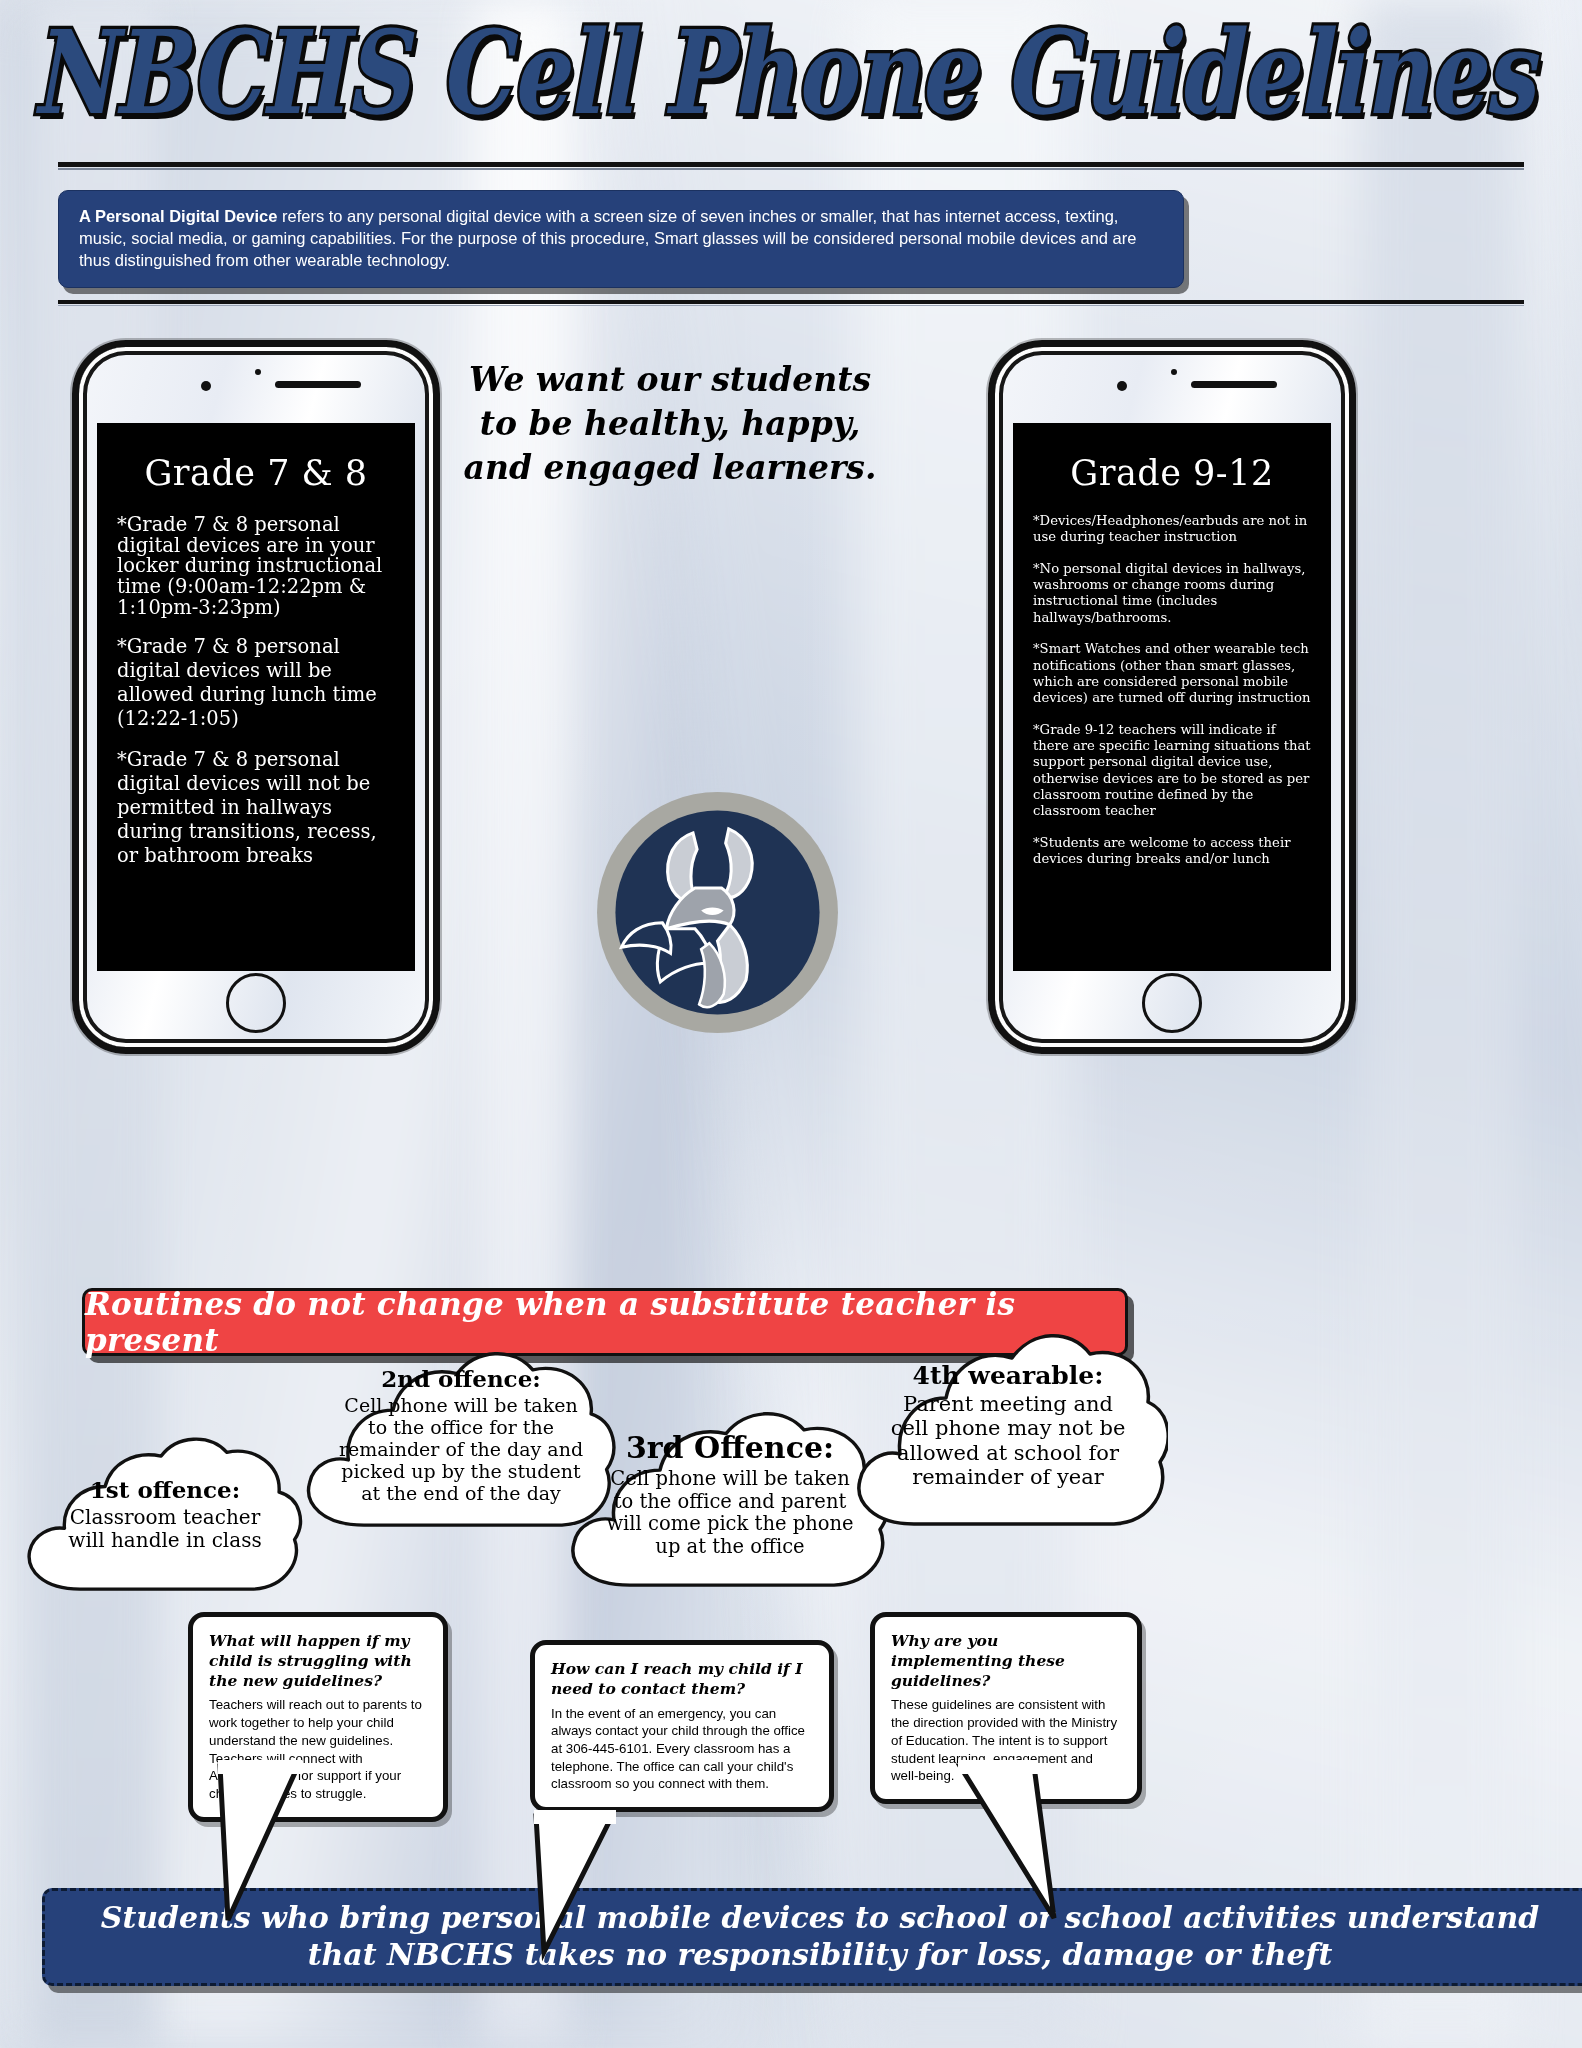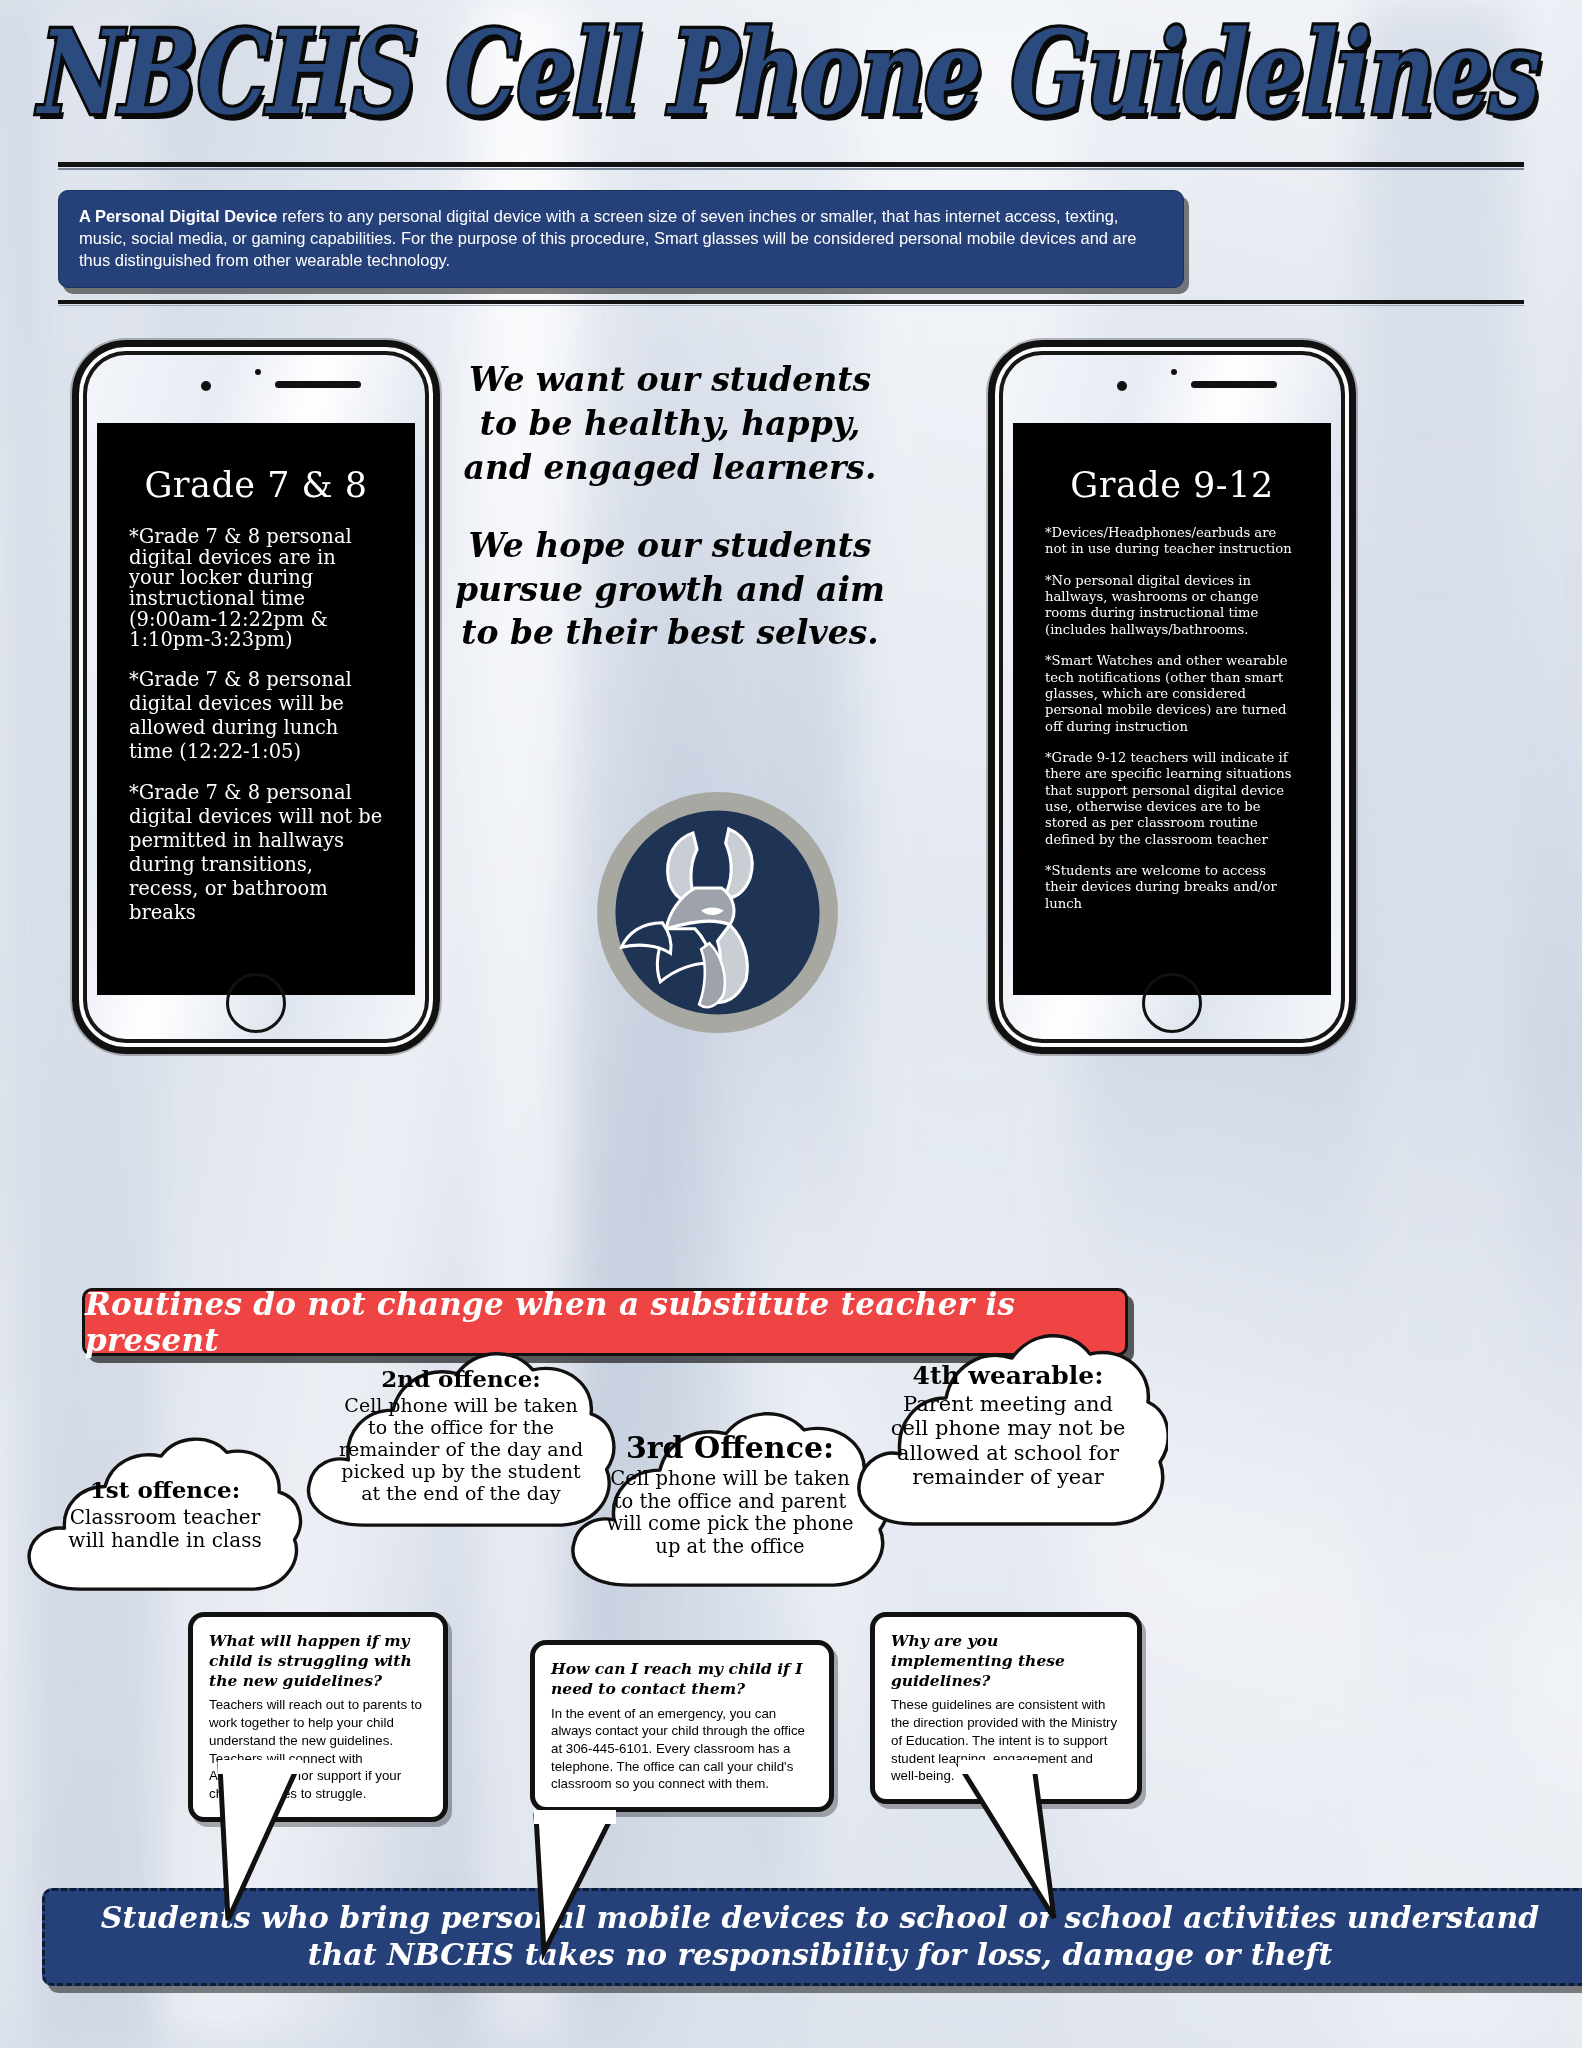--- a/index.html
+++ b/index.html
@@ -72,21 +72,21 @@
   }
   .phone-left{left:72px;top:340px;width:354px;height:700px;}
   .phone-right{left:988px;top:340px;width:354px;height:700px;}
   .cam{position:absolute;width:10px;height:10px;border-radius:50%;background:#111;}
   .speaker{position:absolute;height:7px;border-radius:4px;background:#111;}
   .home{position:absolute;width:54px;height:54px;border-radius:50%;border:3px solid #111;
     left:50%;transform:translateX(-50%);bottom:14px;background:transparent;}
   .screen{
     position:absolute;left:18px;right:18px;top:76px;height:540px;
     background:#000;color:#fff;overflow:hidden;
-    padding:16px;
+    padding:4px;
   }
   .screen-title{
     font-family:"DejaVu Serif",serif;
     font-size:35px;text-align:center;margin:26px 0 4px 0;font-weight:normal;
     letter-spacing:.5px;
   }
   .screen-body{font-family:"DejaVu Serif",serif;}
   .screen-body p{margin:0 0 14px 0;}
   
   .left-body{padding:18px 14px 0 16px;font-size:19.5px;line-height:1.23;}
@@ -211,21 +211,20 @@
         <p>*Smart Watches and other wearable tech notifications (other than smart glasses, which are considered personal mobile devices) are turned off during instruction</p>
         <p>*Grade 9-12 teachers will indicate if there are specific learning situations that support personal digital device use, otherwise devices are to be stored as per classroom routine defined by the classroom teacher</p>
         <p>*Students are welcome to access their devices during breaks and/or lunch</p>
       </div>
     </div>
     <div class="home"></div>
   </div>
 
   <div class="centre-msg">
     <div class="p1">We want our students to be healthy, happy, and engaged learners.</div>
-    <div class="p2">We hope our students pursue growth and aim to be their best selves.</div>
   </div>
 
   <div class="logo">
     <svg viewBox="0 0 240 240" width="245" height="245">
       <circle cx="120" cy="120" r="118" fill="#a8a8a2"></circle>
       <circle cx="120" cy="120" r="100" fill="#1f3354"></circle>
 
       <path d="M96 42 C78 48 68 66 72 88 C76 104 88 112 100 110 C92 96 92 74 100 58 Z" fill="#c9cdd4" stroke="#ffffff" stroke-width="3"></path>
       <path d="M131 38 C150 46 158 66 152 86 C147 100 136 108 126 105 C135 90 136 70 128 52 Z" fill="#c9cdd4" stroke="#ffffff" stroke-width="3"></path>
 

